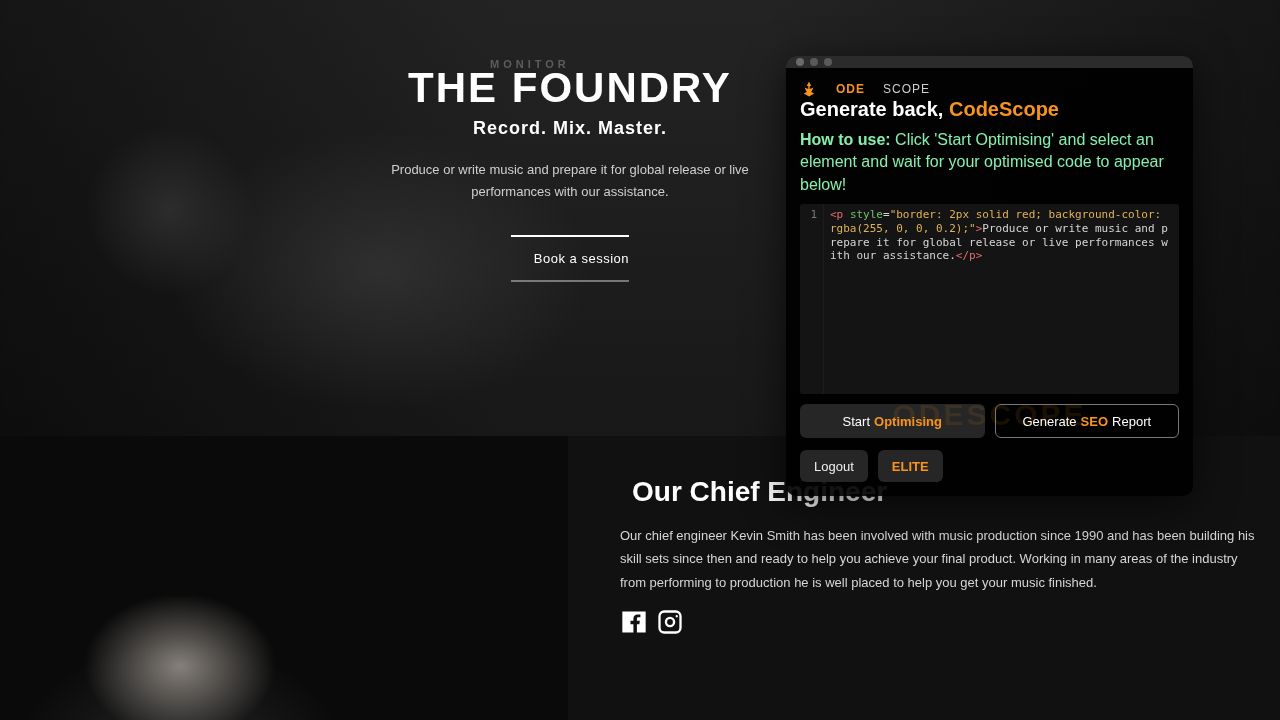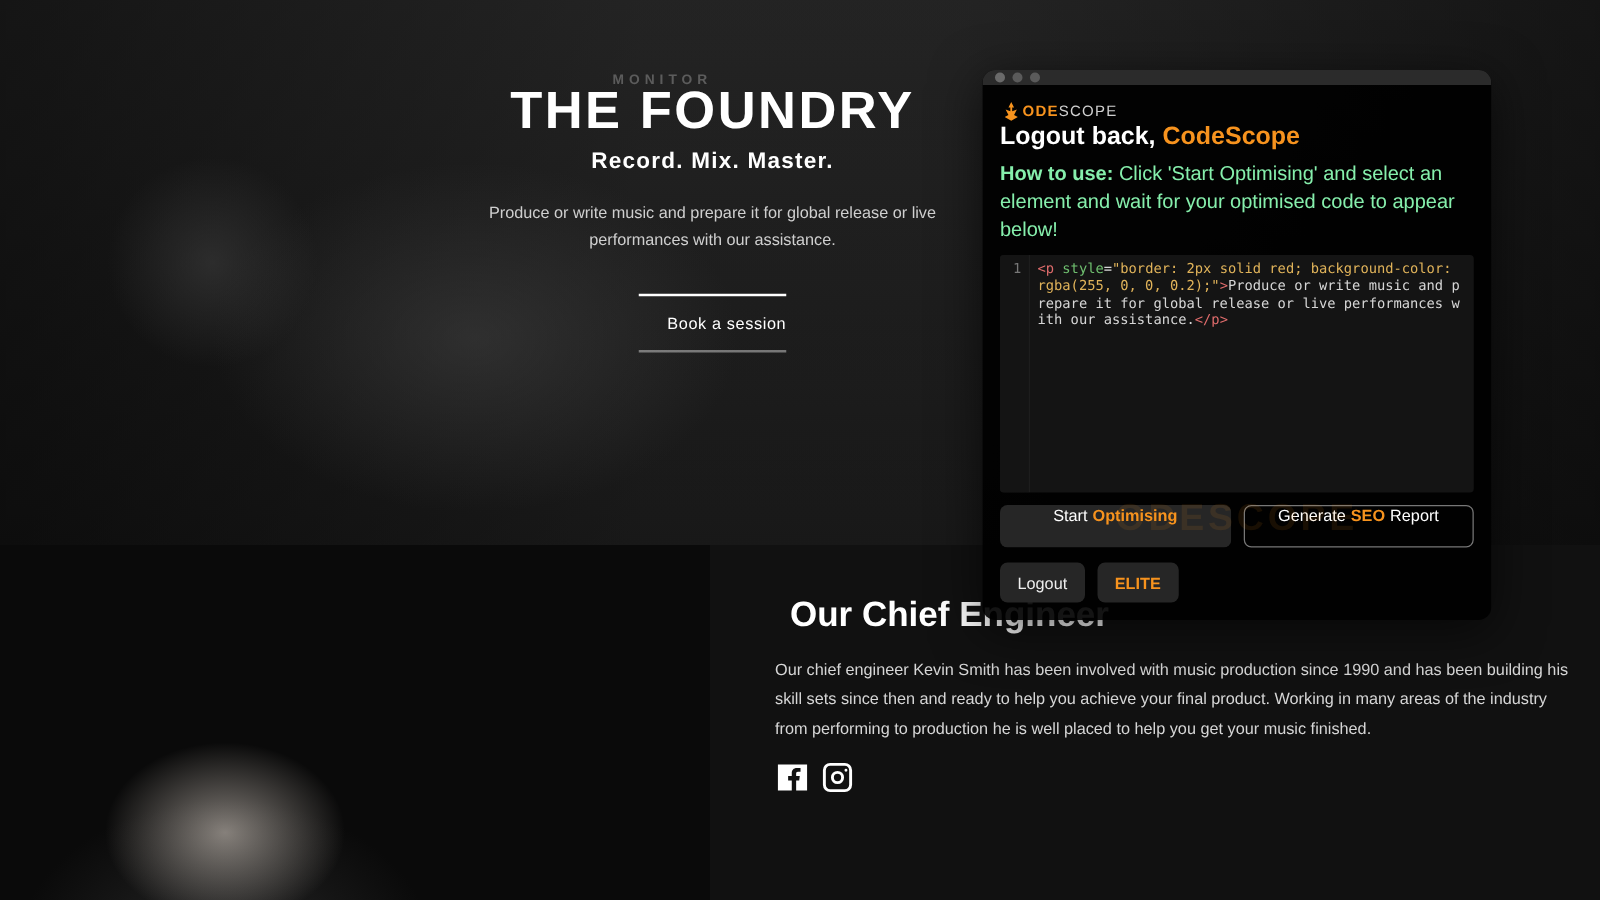--- a/index.html
+++ b/index.html
@@ -116,21 +116,21 @@
 .dot:first-child { background:#6a6a6a; }
 
 .panel-body {
   padding:12px 14px 14px 14px;
   display:flex; flex-direction:column;
   flex:1;
   position:relative;
 }
 
 .logo-row {
-  display:flex; align-items:center; gap:0;
+  display:flex; align-items:center; gap:18px;
   margin-bottom:0;
 }
 .logo-mark {
   width:18px; height:18px; position:relative;
 }
 .logo-mark svg { width:18px; height:18px; }
 .logo-text1 { color:#f7931e; font-weight:700; font-size:12px; letter-spacing:1px; }
 .logo-text2 { color:#cfcfcf; font-weight:400; font-size:12px; letter-spacing:1px; }
 
 .welcome {
@@ -176,21 +176,21 @@
   color:rgba(247,147,30,0.10);
   pointer-events:none;
 }
 
 .actions {
   display:flex; gap:10px; margin-top:10px;
 }
 .btn {
   flex:1; height:34px; border-radius:6px;
   font-size:13px; font-weight:500;
-  display:flex; justify-content:center;
+  display:flex; align-items:center; justify-content:center;
   cursor:pointer;
   border:1px solid transparent;
 }
 .btn-dark { background:#262626; color:#fff; }
 .btn-dark .accent { color:#f7931e; font-weight:600; margin-left:4px; }
 .btn-outline { background:transparent; color:#fff; border:1px solid #777; }
 .btn-outline .accent { color:#f7931e; font-weight:600; margin:0 4px; }
 
 .actions2 { display:flex; gap:10px; margin-top:12px; }
 .btn-sm {
@@ -247,21 +247,21 @@
       <span class="logo-mark">
         <svg viewBox="0 0 24 24">
             <path fill="#f7931e" d="M12 2l3 6h-2v4l5-2-3 6 4 2-7 4-7-4 4-2-3-6 5 2V8h-2z"></path>
           </svg>
       </span>
       <span class="logo-text1">ODE</span>
         <span class="logo-text2">SCOPE</span>
     </div>
 
     <div class="welcome">
-      <span>Logout back, </span><span class="accent">CodeScope</span>
+      <span>Generate back, </span><span class="accent">CodeScope</span>
     </div>
 
     <div class="howto">
       <b>How to use:</b><span> Click 'Start Optimising' and select an element and wait for your optimised code to appear below!</span>
     </div>
 
     <div class="code-box">
       <div class="gutter">1</div>
       <div class="code"><span class="tok-tag">&lt;p</span> <span class="tok-attr">style</span><span class="tok-text">=</span><span class="tok-str">"</span><span class="tok-str">border: 2px solid red; background-color: rgba(255, 0, 0, 0.2);</span><span class="tok-str">"</span><span class="tok-tag">&gt;</span><span class="tok-text">Produce or write music and prepare it for global release or live performances with our assistance.</span><span class="tok-tag">&lt;/p&gt;</span></div>
     </div>

